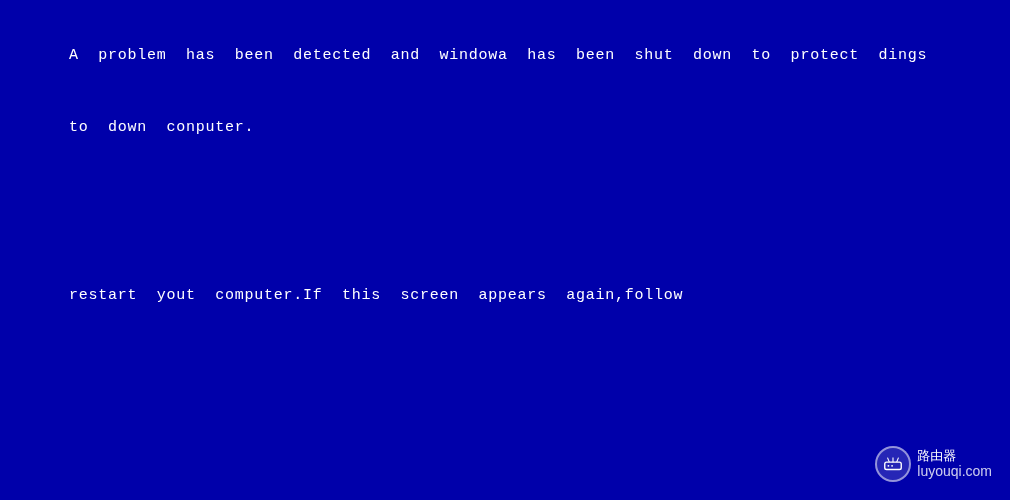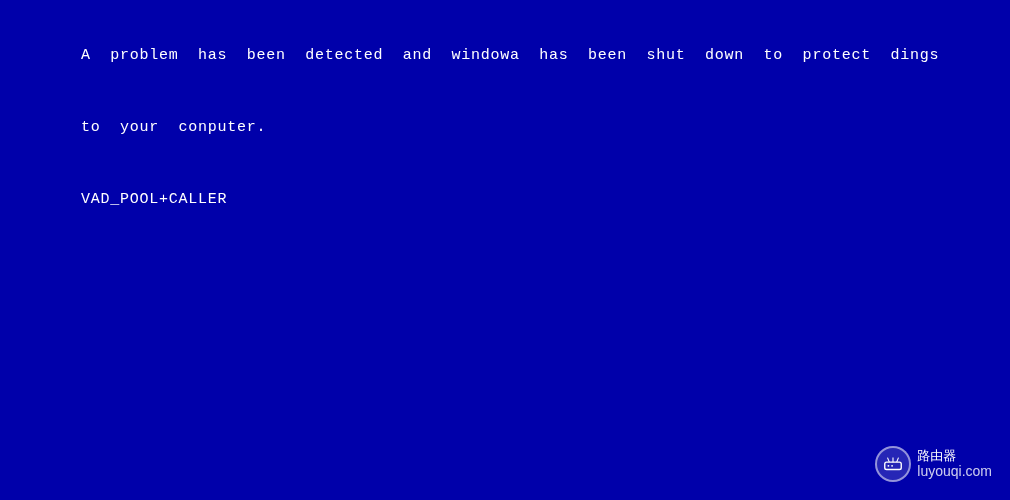--- a/index.html
+++ b/index.html
@@ -15,21 +15,21 @@
       overflow: hidden;
       font-family: 'Courier New', Courier, monospace;
       color: #FFFFFF;
     }
 
     .bsod-container {
       width: 1010px;
       height: 500px;
       background-color: #0000AA;
       position: relative;
-      padding: 20px 42px;
+      padding: 20px 30px;
     }
 
     .bsod-text {
       font-family: 'Courier New', Courier, monospace;
       font-size: 15px;
       line-height: 1.6;
       color: #FFFFFF;
       white-space: pre-wrap;
       letter-spacing: 0.05em;
     }
@@ -71,25 +71,25 @@
       opacity: 0.8;
     }
   </style>
 </head>
 <body>
 
 <div class="bsod-container">
   <div class="bsod-text">
     <span>A  problem  has  been  detected  and  windowa  has  been  shut  down  to  protect  dings</span>
     <br>
-    <span>to  your  conputer.</span>
-    <br>
-    <span>VAD_POOL+CALLER</span>
+    <span>to  down  conputer.</span>
     <br>
     <br>
+    <br>
+    <span>restart  yout  computer.If  this  screen  appears  again,follow</span>
     <br>
     <br>
     <br>
     
     <br>
     
     <br>
     
     <br>
     

